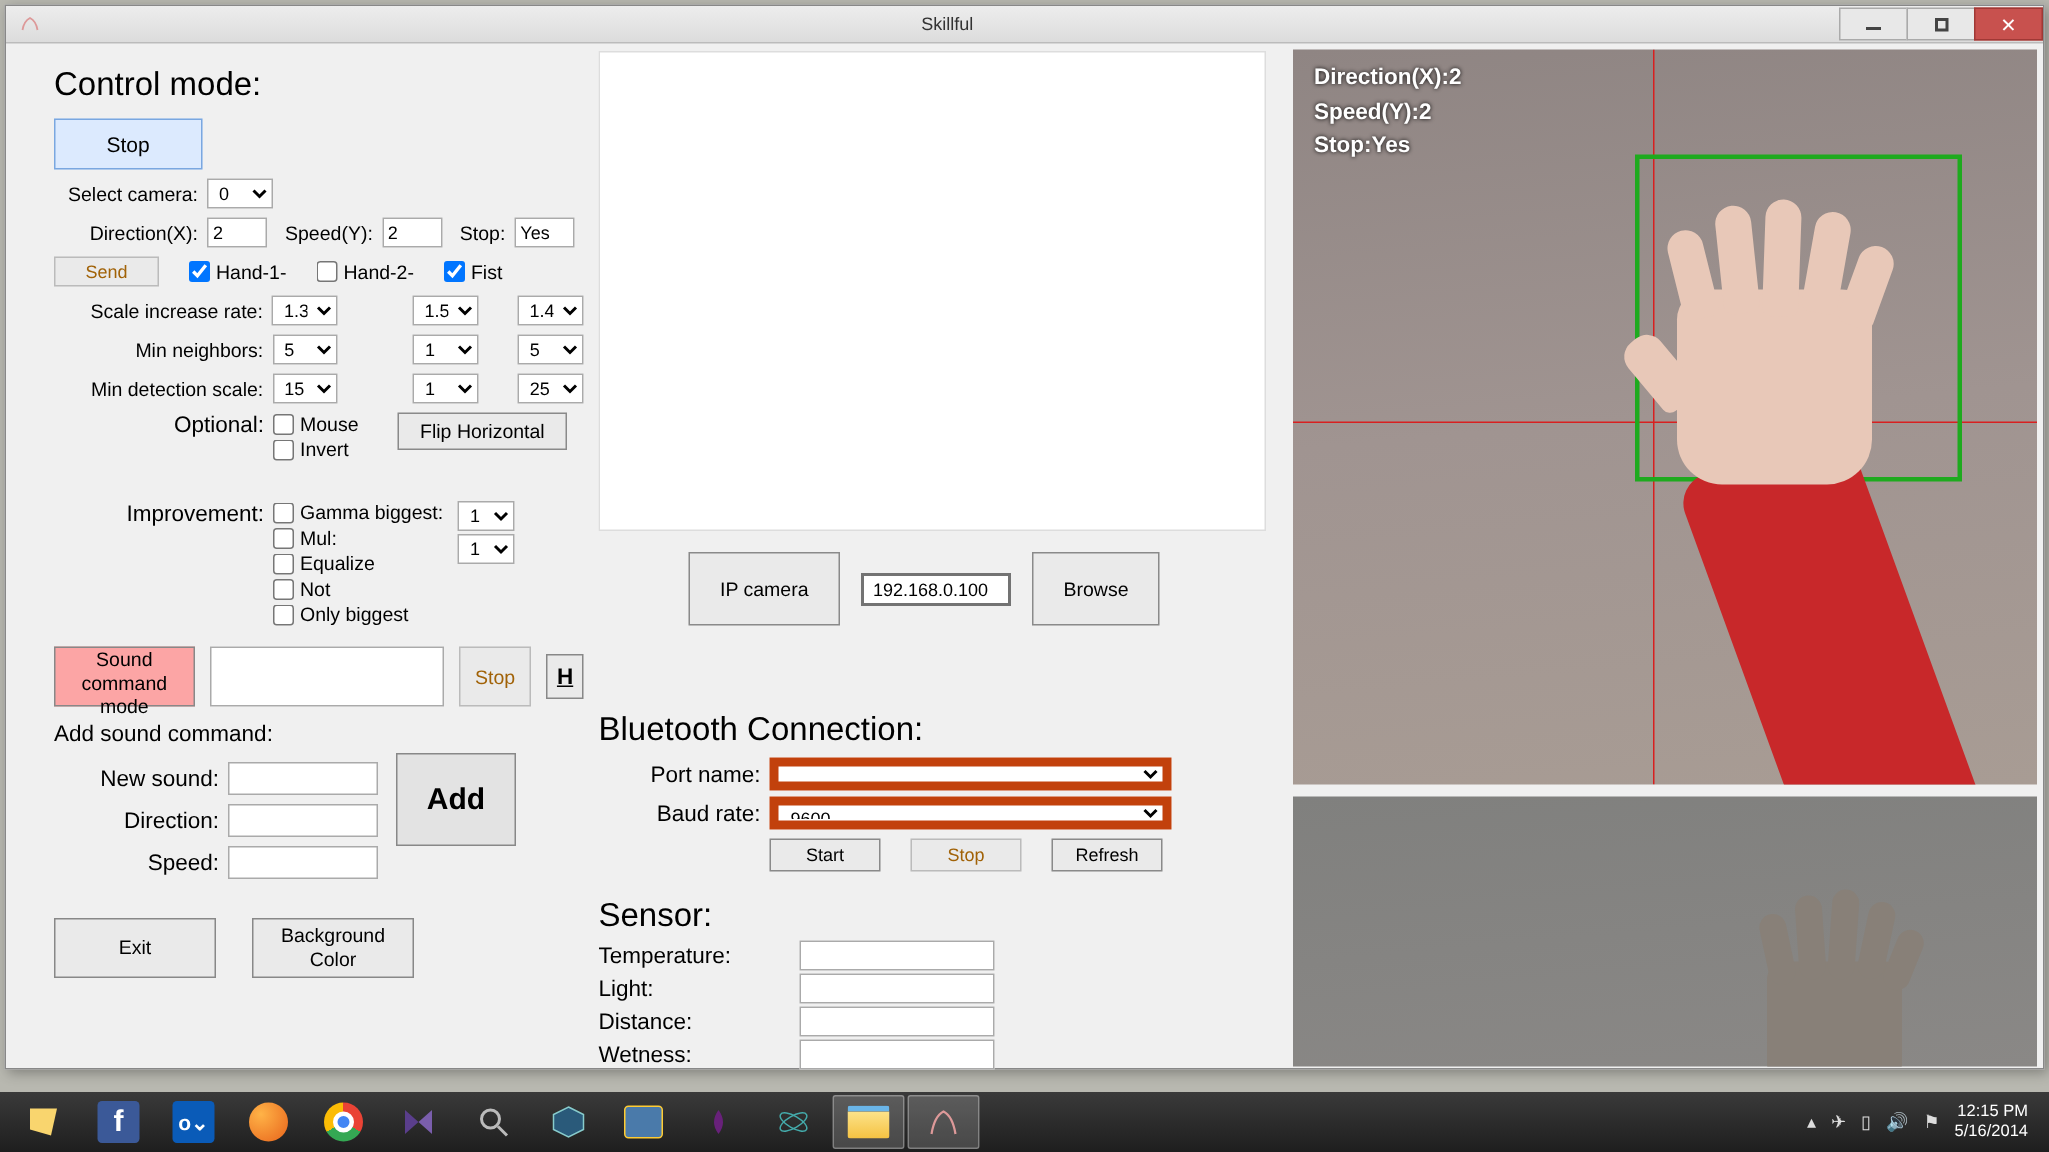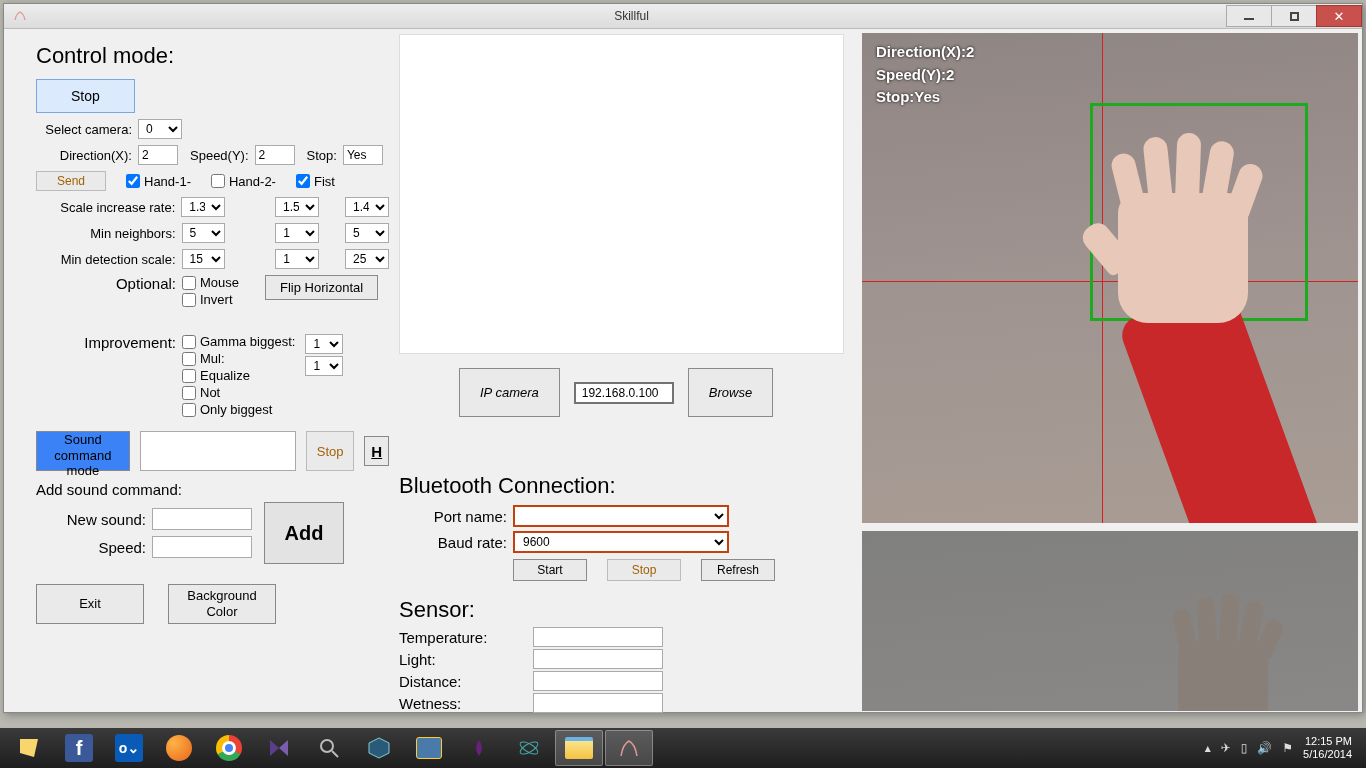--- a/index.html
+++ b/index.html
@@ -32,27 +32,27 @@
 .num { width: 40px; height: 20px; border: 1px solid #aaa; font-size: 12px; padding: 1px 3px; background:#fff; }
 select.num { width: 44px; }
 
 .chk { display: flex; align-items: center; gap: 4px; font-size: 13px; }
 input[type=checkbox] { width: 14px; height: 14px; }
 
 .midpanel { width: 455px; position: relative; }
 .preview { margin: 5px 0 0 0; width: 445px; height: 320px; background: #fff; border: 1px solid #ddd; }
 .iprow { display: flex; gap: 14px; margin: 14px 0 0 60px; align-items: center; }
 .iprow input { width: 100px; height: 22px; border: 2px solid #737373; padding: 2px 6px; font-size: 12px; }
-.iprow .btn { padding: 16px 20px; font-style: italic; }
+.iprow .btn { padding: 16px 20px; }
 
 .bt { margin: 56px 0 0 0; }
 .bt h2 { font-size: 22px; font-weight: 400; margin-bottom: 6px; }
 .bt .r { display: flex; align-items: center; gap: 6px; margin: 4px 0; }
 .bt .r .l { width: 108px; text-align: right; font-size: 15px; }
-.bt select, .bt input.v { width: 216px; height: 22px; border:2px solid #c2410c; font-size:12px; padding:1px 4px; background:#fff;}
+.bt select, .bt input.v { width: 268px; height: 22px; border:6px solid #c2410c; font-size:12px; padding:1px 4px; background:#fff;}
 .bt .btnrow { margin-left: 114px; display:flex; gap:20px; margin-top:6px;}
 .bt .btnrow .btn { width: 74px; padding: 3px 0; font-size:12px;}
 
 .sensor h2 { font-size: 22px; font-weight: 400; margin: 16px 0 4px 0; }
 .sensor .r { display:flex; align-items:center; gap:6px; margin:2px 0; }
 .sensor .r .l { width: 128px; text-align:left; font-size:15px;}
 .sensor input { width: 130px; height: 20px; border:1px solid #aaa; background:#fff;}
 
 .rightpanel { flex: 1; display: flex; flex-direction: column; gap: 8px; padding: 4px 4px 4px 8px; }
 .camview { position: relative; background: #8a7f7e; overflow: hidden; }
@@ -77,21 +77,21 @@
 
 .taskbar { position:absolute; left:0; right:0; bottom:0; height:40px; background: linear-gradient(#3a3a3a,#1e1e1e); display:flex; align-items:center; padding:0 4px;}
 .tbicon { width:48px; height:36px; margin:0 1px; display:flex; align-items:center; justify-content:center; border-radius:2px; cursor:pointer;}
 .tbicon.active { background:rgba(255,255,255,0.18); border:1px solid rgba(255,255,255,0.3);}
 .tray { margin-left:auto; display:flex; align-items:center; color:#fff; font-size:11px; gap:10px; padding-right:10px;}
 .tray .clock { text-align:right; line-height:1.2;}
 .tray .ic { color:#ddd; font-size:12px; cursor:pointer;}
 
 .h-btn { width:30px; height:30px; border:1px solid #888; background:#eaeaea; font-weight:bold; text-decoration:underline; font-size:15px; cursor:pointer;}
 .addbtn { width:80px; height:62px; border:1px solid #888; background:#e3e3e3; font-size:20px; font-weight:bold; cursor:pointer;}
-.soundbtn { width: 116px; height:40px; border:1px solid #888; background:#3b82f6; font-size:13px; line-height:1.2; cursor:pointer;}
+.soundbtn { width: 116px; height:40px; border:1px solid #888; background:#fca5a5; font-size:13px; line-height:1.2; cursor:pointer;}
 .exitbtn, .bgbtn { width:108px; height:40px; border:1px solid #888; background:#eaeaea; font-size:13px; cursor:pointer; line-height:1.2;}
 .gridcol { display:flex; flex-direction:column; gap:2px;}
 </style>
 </head>
 <body>
 
 <div class="desktop">
  <div class="window">
   <div class="titlebar">
     <div class="ico">
@@ -232,20 +232,24 @@
     </div>
 
     <div style="font-size:15px;margin:10px 0 4px 0">Add sound command:</div>
     <div style="display:flex;gap:12px;align-items:flex-start">
       <div>
         <div class="row">
                 <span class="lbl" style="width:110px;font-size:15px">New sound:</span>
                 <input style="width: 100px; height: 22px; border: 1px solid rgb(170, 170, 170);">
               </div>
         <div class="row">
+                <span class="lbl" style="width:110px;font-size:15px">Direction:</span>
+                <input style="width: 100px; height: 22px; border: 1px solid rgb(170, 170, 170);">
+              </div>
+        <div class="row">
                 <span class="lbl" style="width:110px;font-size:15px">Speed:</span>
                 <input style="width: 100px; height: 22px; border: 1px solid rgb(170, 170, 170);">
               </div>
       </div>
       <button class="addbtn">Add</button>
     </div>
 
     <div class="row" style="margin-top:20px;gap:24px">
       <button class="exitbtn">Exit</button>
       <button class="bgbtn"><span style="white-space:pre-line">Background

